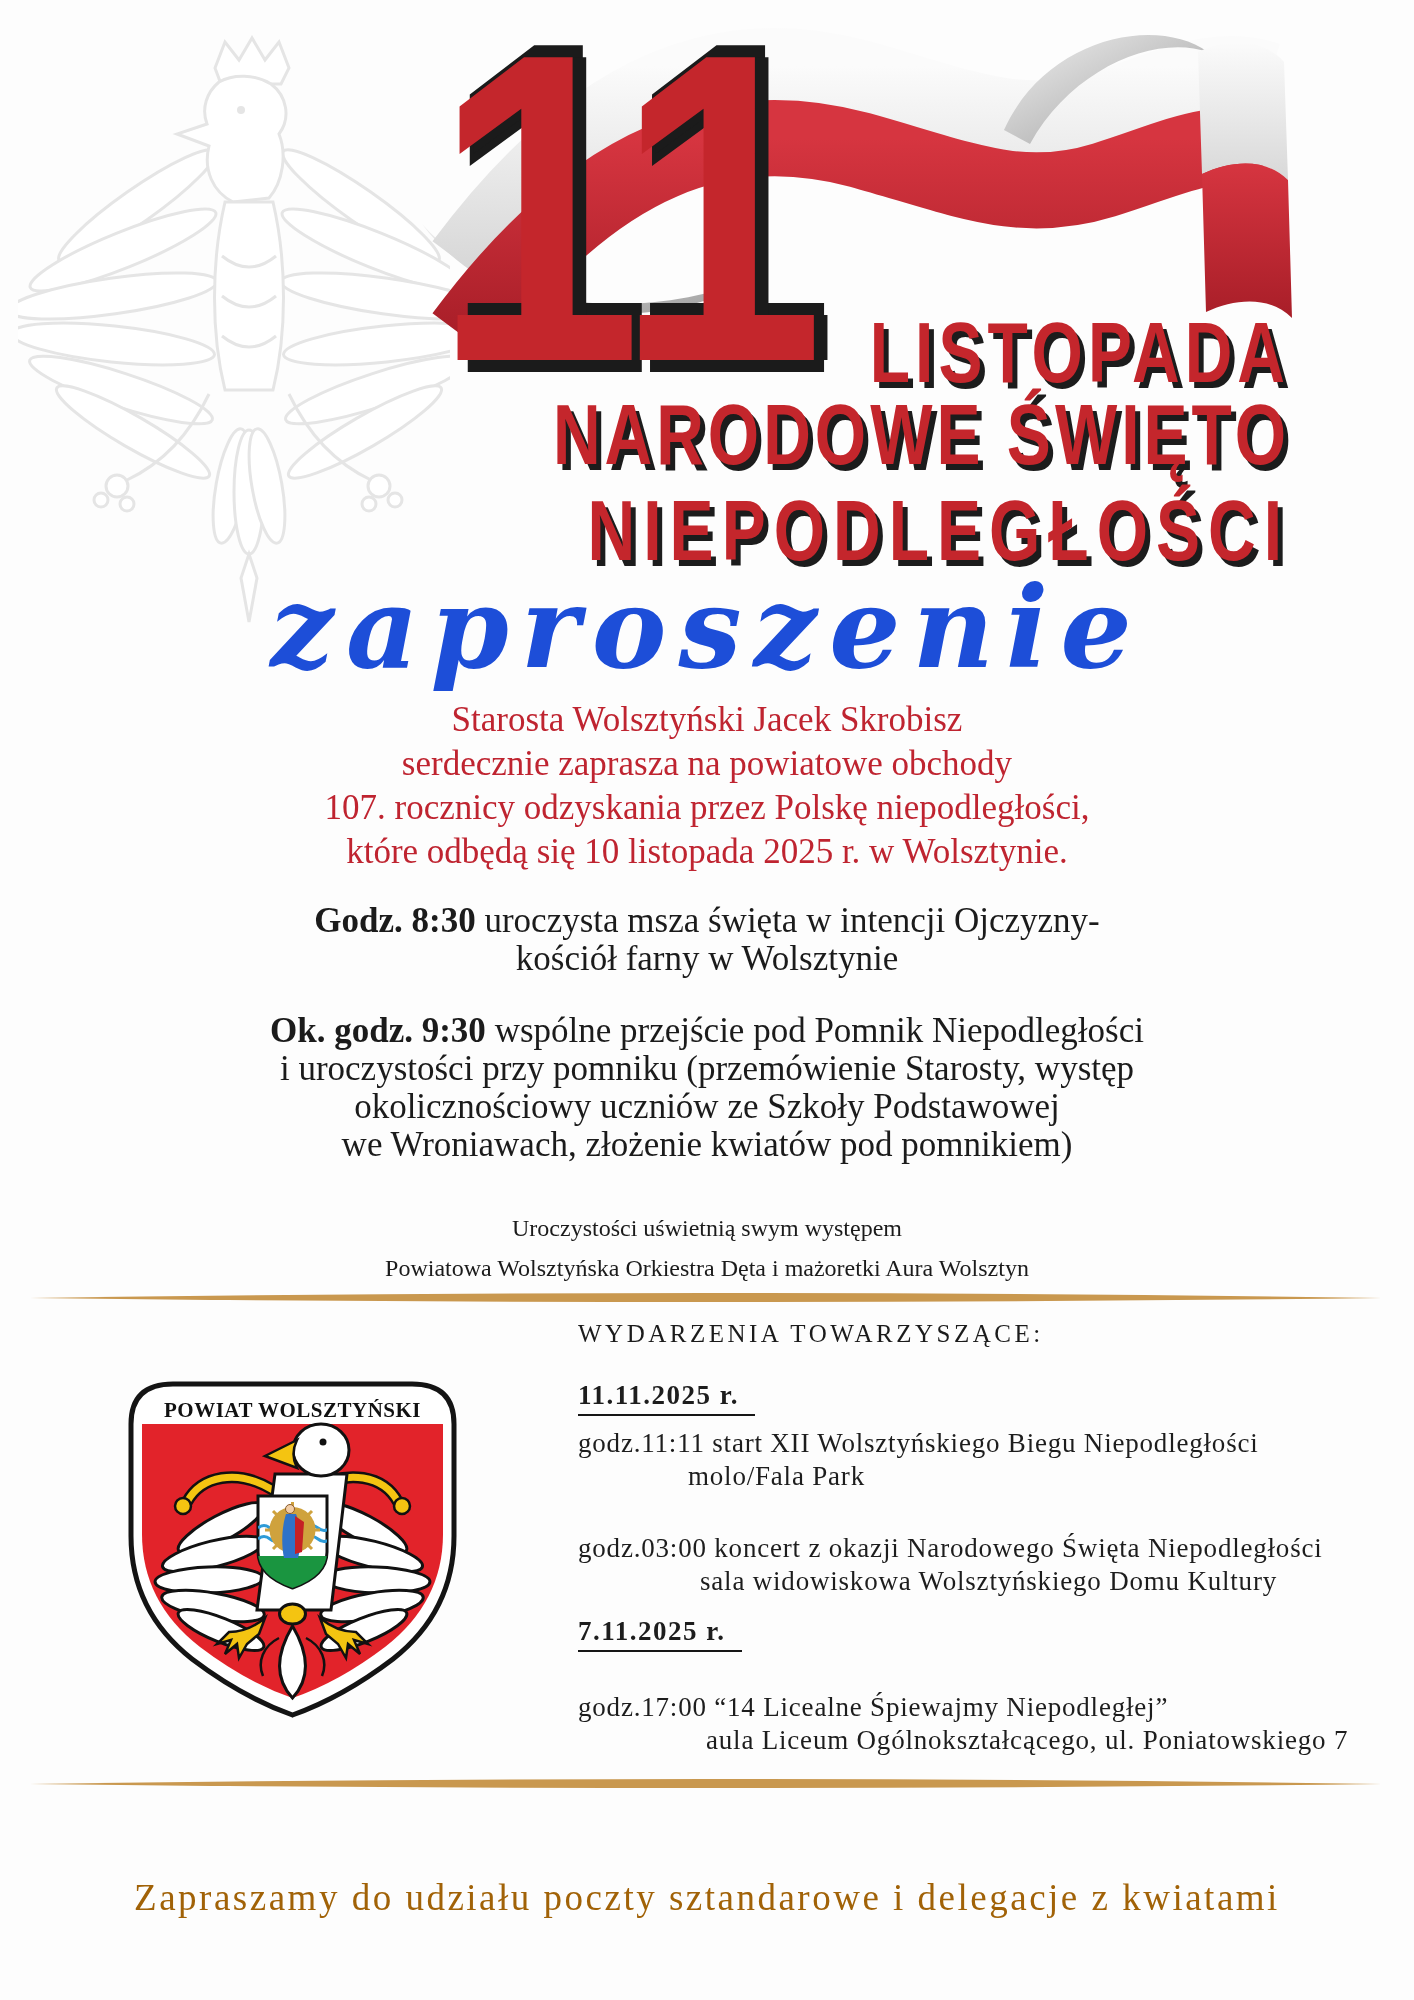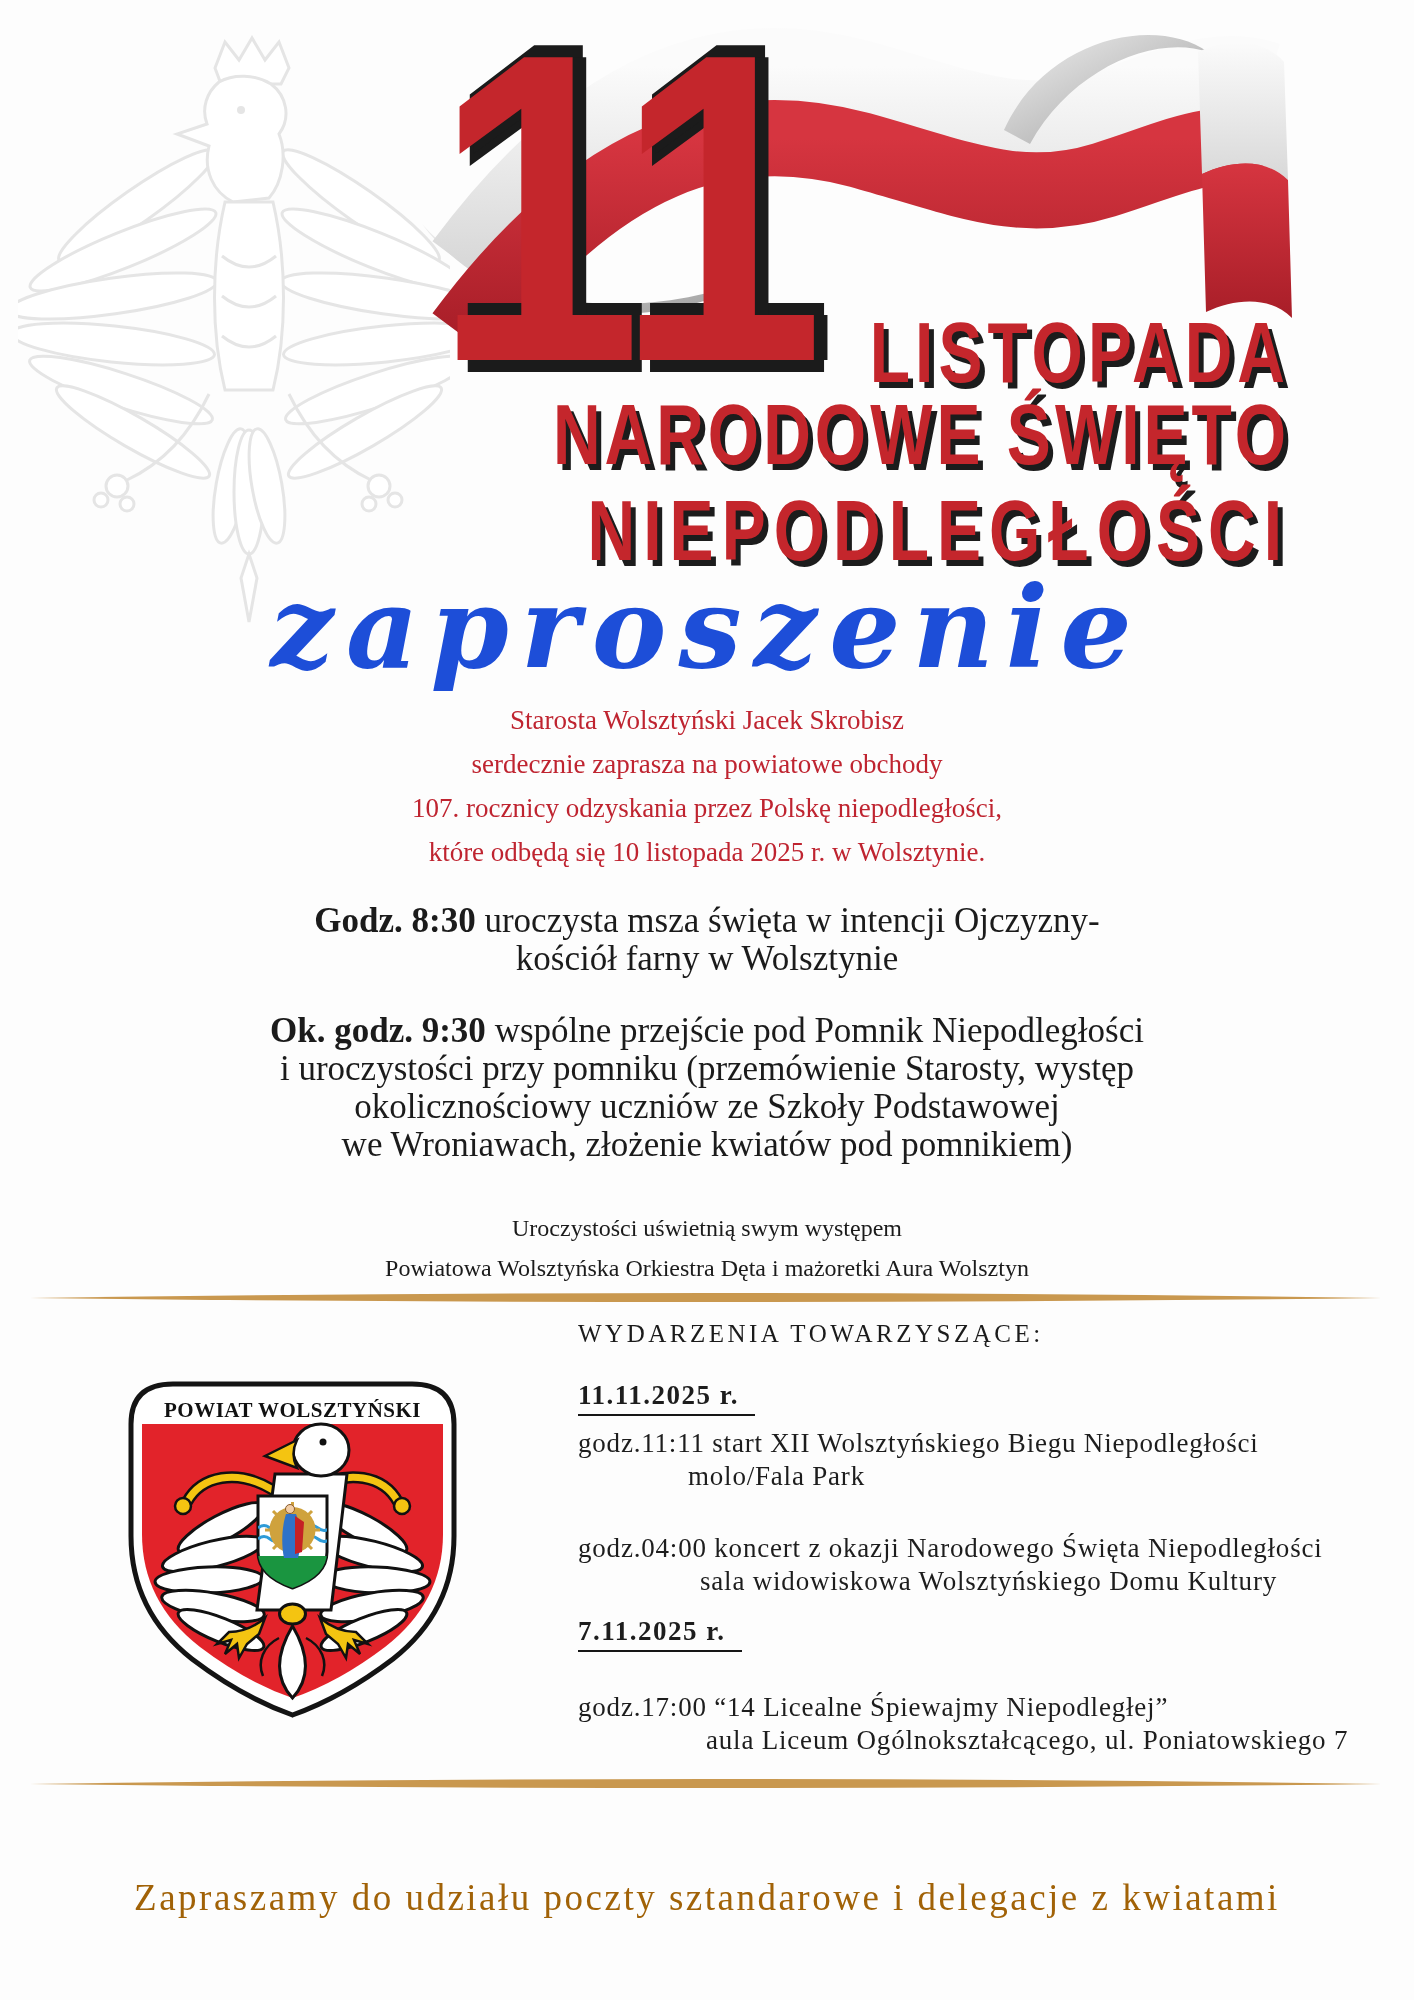--- a/index.html
+++ b/index.html
@@ -19,21 +19,21 @@
           color:var(--title_red,#c4262c);
           transform:scaleY(1.28);transform-origin:top right;
           text-shadow:5px 5px 0 #1c1c1c;}
   .t1{top:310px;font-size:66px;letter-spacing:5px;}
   .t2{top:392px;font-size:66px;letter-spacing:4px;}
   .t3{top:488px;font-size:66px;letter-spacing:8px;}
   .script{position:absolute;top:572px;left:0;width:100%;text-align:center;z-index:3;
           font-family:"DejaVu Serif",serif;font-style:italic;font-weight:bold;
           font-size:112px;letter-spacing:12px;line-height:1;color:#1d4ed8;}
   .cblock{position:absolute;left:0;width:100%;text-align:center;z-index:2;white-space:nowrap;}
-  .inv{top:698px;color:var(--body_red,#bf2430);font-size:27px;line-height:44px;}
+  .inv{top:698px;color:var(--body_red,#bf2430);font-size:35px;line-height:44px;}
   .mass{top:902px;font-size:35px;line-height:38px;}
   .march{top:1012px;font-size:35px;line-height:38px;}
   .orch{top:1208px;font-size:24px;line-height:40px;}
   .divider{position:absolute;left:30px;width:1352px;height:12px;z-index:2;}
   .heading{position:absolute;left:578px;top:1320px;z-index:2;
            font-size:25px;letter-spacing:3.5px;color:#1b1b1b;white-space:nowrap;}
   .ev{position:absolute;z-index:2;font-size:27px;letter-spacing:.8px;
       color:#1d1d1d;white-space:nowrap;}
   .ev-date{font-weight:bold;letter-spacing:1.5px;}
   .ev-date .u{border-bottom:2.5px solid #161616;padding-bottom:4px;padding-right:16px;}
@@ -217,21 +217,21 @@
       <path d="M195,240 C207,250 219,254 231,254 L243,266 L229,262 L235,276 L223,266 L221,280 L213,266 L201,256 Z" style="fill:var(--crest_yellow,#f4c411)" stroke="#111" stroke-width="2.5"></path>
       <path d="M154,260 C138,268 132,284 138,298" fill="none" stroke="#111" stroke-width="2.5"></path>
       <path d="M181,260 C197,268 203,284 197,298" fill="none" stroke="#111" stroke-width="2.5"></path>
       <path d="M167.5,248 C151,276 149,300 167.5,320 C186,300 184,276 167.5,248 Z" fill="#fff" stroke="#111" stroke-width="3"></path>
     </g>
   </svg>
 
   <div class="ev ev-date" style="left:578px;top:1380px;"><span class="u">11.11.2025 r.</span></div>
   <div class="ev" style="left:578px;top:1428px;">godz.11:11 start XII Wolsztyńskiego Biegu Niepodległości</div>
   <div class="ev" style="left:688px;top:1461px;">molo/Fala Park</div>
-  <div class="ev" style="left:578px;top:1533px;">godz.04:00 koncert z okazji Narodowego Święta Niepodległości</div>
+  <div class="ev" style="left:578px;top:1533px;">godz.03:00 koncert z okazji Narodowego Święta Niepodległości</div>
   <div class="ev" style="left:700px;top:1566px;">sala widowiskowa Wolsztyńskiego Domu Kultury</div>
   <div class="ev ev-date" style="left:578px;top:1616px;"><span class="u">7.11.2025 r.</span></div>
   <div class="ev" style="left:578px;top:1692px;">godz.17:00 “14 Licealne Śpiewajmy Niepodległej”</div>
   <div class="ev" style="left:706px;top:1725px;">aula Liceum Ogólnokształcącego, ul. Poniatowskiego 7</div>
 
   <div class="footer">Zapraszamy do udziału poczty sztandarowe i delegacje z kwiatami</div>
 
 </div>
 
 </body></html>

